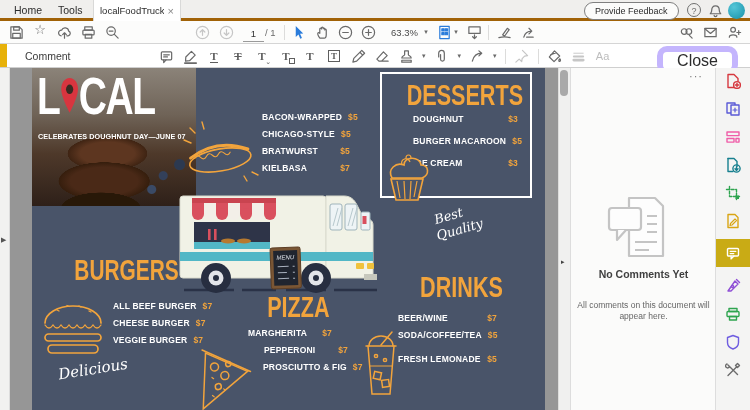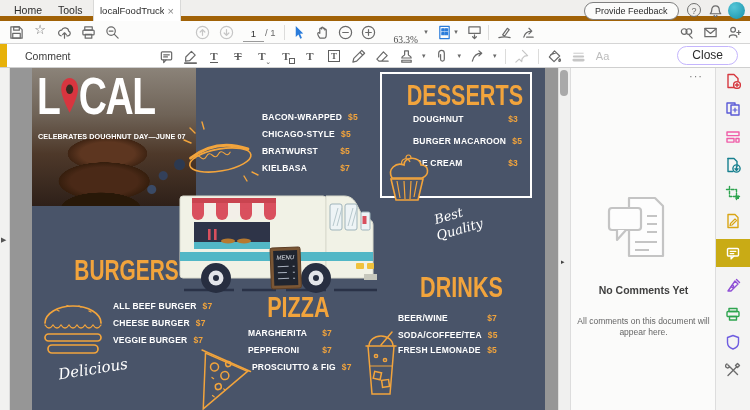--- a/index.html
+++ b/index.html
@@ -1,56 +1,56 @@
 <!DOCTYPE html>
 <html><head>
 <meta charset="utf-8">
 <style>
   html,body{margin:0;padding:0;background:#e8e8e8;font-family:"Liberation Sans",sans-serif;}
   #app{position:relative;width:750px;height:410px;overflow:hidden;background:#fff;}
   
-  #tabbar{position:absolute;left:0;top:0;width:750px;height:21px;background:#f0efed;border-bottom:5px solid #a16207;box-sizing:border-box;}
+  #tabbar{position:absolute;left:0;top:0;width:750px;height:21px;background:#f0efed;border-bottom:3px solid #a16207;box-sizing:border-box;}
   .tab{position:absolute;top:0;height:21px;line-height:21px;font-size:10.5px;color:#2c2c2c;padding:0 6px;cursor:default;}
   #doctab{position:absolute;left:93px;top:0;height:21px;width:88px;background:#fff;border-left:1px solid #d9d9d8;border-right:1px solid #d9d9d8;display:flex;align-items:center;padding:0 6px;box-sizing:border-box;}
   #doctab .lbl{font-size:9.5px;color:#2c2c2c;white-space:nowrap;overflow:hidden;flex:1;}
   #doctab .x{font-size:11px;color:#8a8a8a;margin-left:4px;}
   .pill{position:absolute;top:2px;height:16px;line-height:16px;border:1px solid #7f7f7f;border-radius:9px;font-size:9px;color:#2c2c2c;padding:0 10px;background:#fbfbfa;}
   #helpbtn{position:absolute;left:687px;top:3px;width:14px;height:14px;border:1.2px solid #6f6f6f;border-radius:50%;font-size:9px;color:#6f6f6f;text-align:center;line-height:14px;box-sizing:border-box;}
   #avatar{position:absolute;left:728px;top:2px;width:17px;height:17px;border-radius:50%;background:radial-gradient(circle at 35% 30%,#55c6d8,#1691a8);}
   
   #toolbar{position:absolute;left:0;top:21px;width:750px;height:23px;background:#fcfcfb;border-bottom:1px solid #d5d5d5;box-sizing:border-box;}
   .tbtn{position:absolute;top:3px;width:16px;height:16px;display:flex;align-items:center;justify-content:center;}
   .ic{width:15px;height:15px;stroke:#6a6a6a;fill:none;stroke-width:1.3;stroke-linecap:round;stroke-linejoin:round;}
   .ic.dis{stroke:#c6c6c6;}
   .glyph{font-size:13px;color:#6a6a6a;line-height:16px;}
   .caret{font-size:7px;color:#6a6a6a;}
   .vdiv{position:absolute;top:4px;width:1px;height:15px;background:#dcdcdb;}
   #pageinput{position:absolute;left:243px;top:4px;width:17px;height:14px;border:none;border-bottom:1px solid #9a9a9a;background:transparent;font-size:9.5px;text-align:center;color:#333;}
   #pagetotal{position:absolute;left:265px;top:6px;font-size:9.5px;color:#6a6a6a;}
-  #zoomlvl{position:absolute;left:382px;top:14px;font-size:9.5px;color:#4a4a4a;width:36px;text-align:right;font-family:Liberation Serif, serif;}
+  #zoomlvl{position:absolute;left:382px;top:6px;font-size:9.5px;color:#4a4a4a;width:36px;text-align:right;}
   
   #commentbar{position:absolute;left:0;top:44px;width:750px;height:24px;background:#fff;border-bottom:1px solid #cfcfcf;box-sizing:border-box;}
   #cb-accent{position:absolute;left:0;top:0;width:7px;height:23px;background:#e7b10a;}
   #cb-title{position:absolute;left:25px;top:6px;font-size:10.5px;color:#3b3b3b;}
   #cb-icons{position:absolute;left:158px;top:4px;display:flex;align-items:center;gap:8px;}
   .cbt{width:16px;height:16px;display:flex;align-items:center;justify-content:center;position:relative;}
   .tletter{font-weight:bold;font-size:11px;color:#5e5e5e;font-family:"Liberation Serif",serif;}
-  #closebtn{position:absolute;right:12px;top:2px;height:17px;line-height:17px;border:1px solid #c4b5fd;border-radius:10px;font-size:12px;color:#2c2c2c;padding:0 14px;background:#fff;}
+  #closebtn{position:absolute;right:12px;top:2px;height:17px;line-height:17px;border:6px solid #c4b5fd;border-radius:10px;font-size:16px;color:#2c2c2c;padding:0 14px;background:#fff;}
   
   #main{position:absolute;left:0;top:68px;width:750px;height:342px;display:flex;}
   #leftstrip{width:10px;height:342px;background:#f1f1f0;border-right:1px solid #dcdcdc;box-sizing:border-box;position:relative;}
   #leftstrip .arr{position:absolute;left:1px;top:168px;font-size:7px;color:#555;}
   #viewer{width:548px;height:342px;background:#969696;position:relative;overflow:hidden;}
   #scroll{width:12px;height:342px;background:#f0f0ef;border-left:1px solid #dddddc;box-sizing:border-box;position:relative;}
   #scroll .thumb{position:absolute;left:1px;top:2px;width:8px;height:26px;background:#a9a9a9;border-radius:4px;}
   #scroll .ph{position:absolute;left:2px;top:190px;font-size:7px;color:#444;}
   #panel{width:145px;height:342px;background:#fbfbfa;border-left:1px solid #ddd;box-sizing:border-box;position:relative;}
   #panel .dots{position:absolute;right:12px;top:2px;font-size:11px;color:#777;letter-spacing:1px;}
   #empty{position:absolute;left:0;top:126px;width:145px;text-align:center;}
-  #empty .t{font-size:10.5px;font-weight:bold;color:#3f3f3f;margin-top:16px;}
+  #empty .t{font-size:10.5px;font-weight:bold;color:#3f3f3f;margin-top:0;}
   #empty .s{font-size:8.5px;color:#666;line-height:11px;margin-top:20px;}
   #rail{width:35px;height:342px;background:#f4f4f3;border-left:1px solid #ddd;box-sizing:border-box;display:flex;flex-direction:column;align-items:center;padding-top:3px;gap:9px;}
   .rbtn{width:35px;height:19px;display:flex;align-items:center;justify-content:center;flex:none;}
   .rbtn.active{background:#c9ab15;height:28px;}
   .ric{width:16px;height:16px;fill:none;stroke-width:1.4;stroke-linecap:round;stroke-linejoin:round;}
   
   #page{position:absolute;left:22px;top:0;width:513px;height:342px;background:#495469;overflow:hidden;}
   #photo{position:absolute;left:0;top:0;width:164px;height:138px;
     background:
       radial-gradient(circle at 80% 78%, #33405a 4px, transparent 5px),
@@ -453,25 +453,25 @@
         <rect x="9" y="38" width="56" height="7" rx="3.5"></rect>
         <rect x="12" y="49" width="50" height="8" rx="4"></rect>
       </svg>
       <div class="note" style="left:26px;top:292px;font-size:15px;transform:rotate(-9deg)">Delicious</div>
 
       <div class="h" style="left:216px;top:222px;width:100px;font-size:30px"><span>PIZZA</span></div>
       <div class="mi" style="left:216px;top:260px;width:84px">
             <span>MARGHERITA</span>
             <span class="pr">$7</span>
           </div>
-      <div class="mi" style="left:216px;top:277px;width:84px">
+      <div class="mi" style="left:232px;top:277px;width:84px">
             <span>PEPPERONI</span>
             <span class="pr">$7</span>
           </div>
-      <div class="mi" style="left:220px;top:294px;width:84px">
+      <div class="mi" style="left:231px;top:294px;width:84px">
             <span>PROSCIUTTO &amp; FIG</span>
             <span class="pr">$7</span>
           </div>
       <svg class="doodle" style="left:160px;top:276px" width="60" height="66" viewBox="0 0 60 66" fill="none" stroke="#f2a43c" stroke-width="1.5" stroke-linecap="round">
         <g transform="rotate(-8 30 33)">
               <path d="M7,62 L17,7 L56,31 Z"></path>
               <path d="M14,3.5 L59,31.5"></path>
               <circle cx="24" cy="22" r="4"></circle>
               <circle cx="33" cy="32" r="4"></circle>
               <circle cx="25" cy="42" r="3"></circle>
@@ -482,21 +482,21 @@
 
       <div class="h" style="left:372px;top:202px;width:110px;font-size:30px"><span>DRINKS</span></div>
       <div class="mi" style="left:366px;top:245px;width:99px">
             <span>BEER/WINE</span>
             <span class="pr">$7</span>
           </div>
       <div class="mi" style="left:366px;top:262px;width:99px">
             <span>SODA/COFFEE/TEA</span>
             <span class="pr">$5</span>
           </div>
-      <div class="mi" style="left:366px;top:277px;width:99px">
+      <div class="mi" style="left:366px;top:286px;width:99px">
             <span>FRESH LEMONADE</span>
             <span class="pr">$5</span>
           </div>
       <svg class="doodle" style="left:328px;top:262px" width="42" height="70" viewBox="0 0 42 70" fill="none" stroke="#f2a43c" stroke-width="1.5" stroke-linecap="round">
         <path d="M21,15 L32,2"></path>
             <path d="M9,16 a12,10 0 0 1 24,0"></path>
             <path d="M6,16 h30"></path>
             <path d="M8,16 L12,64 h18 L34,16"></path>
             <path d="M10,36 h22" stroke-width="1.2"></path>
         <rect x="14" y="42" width="7" height="7" transform="rotate(12 17 45)"></rect>

